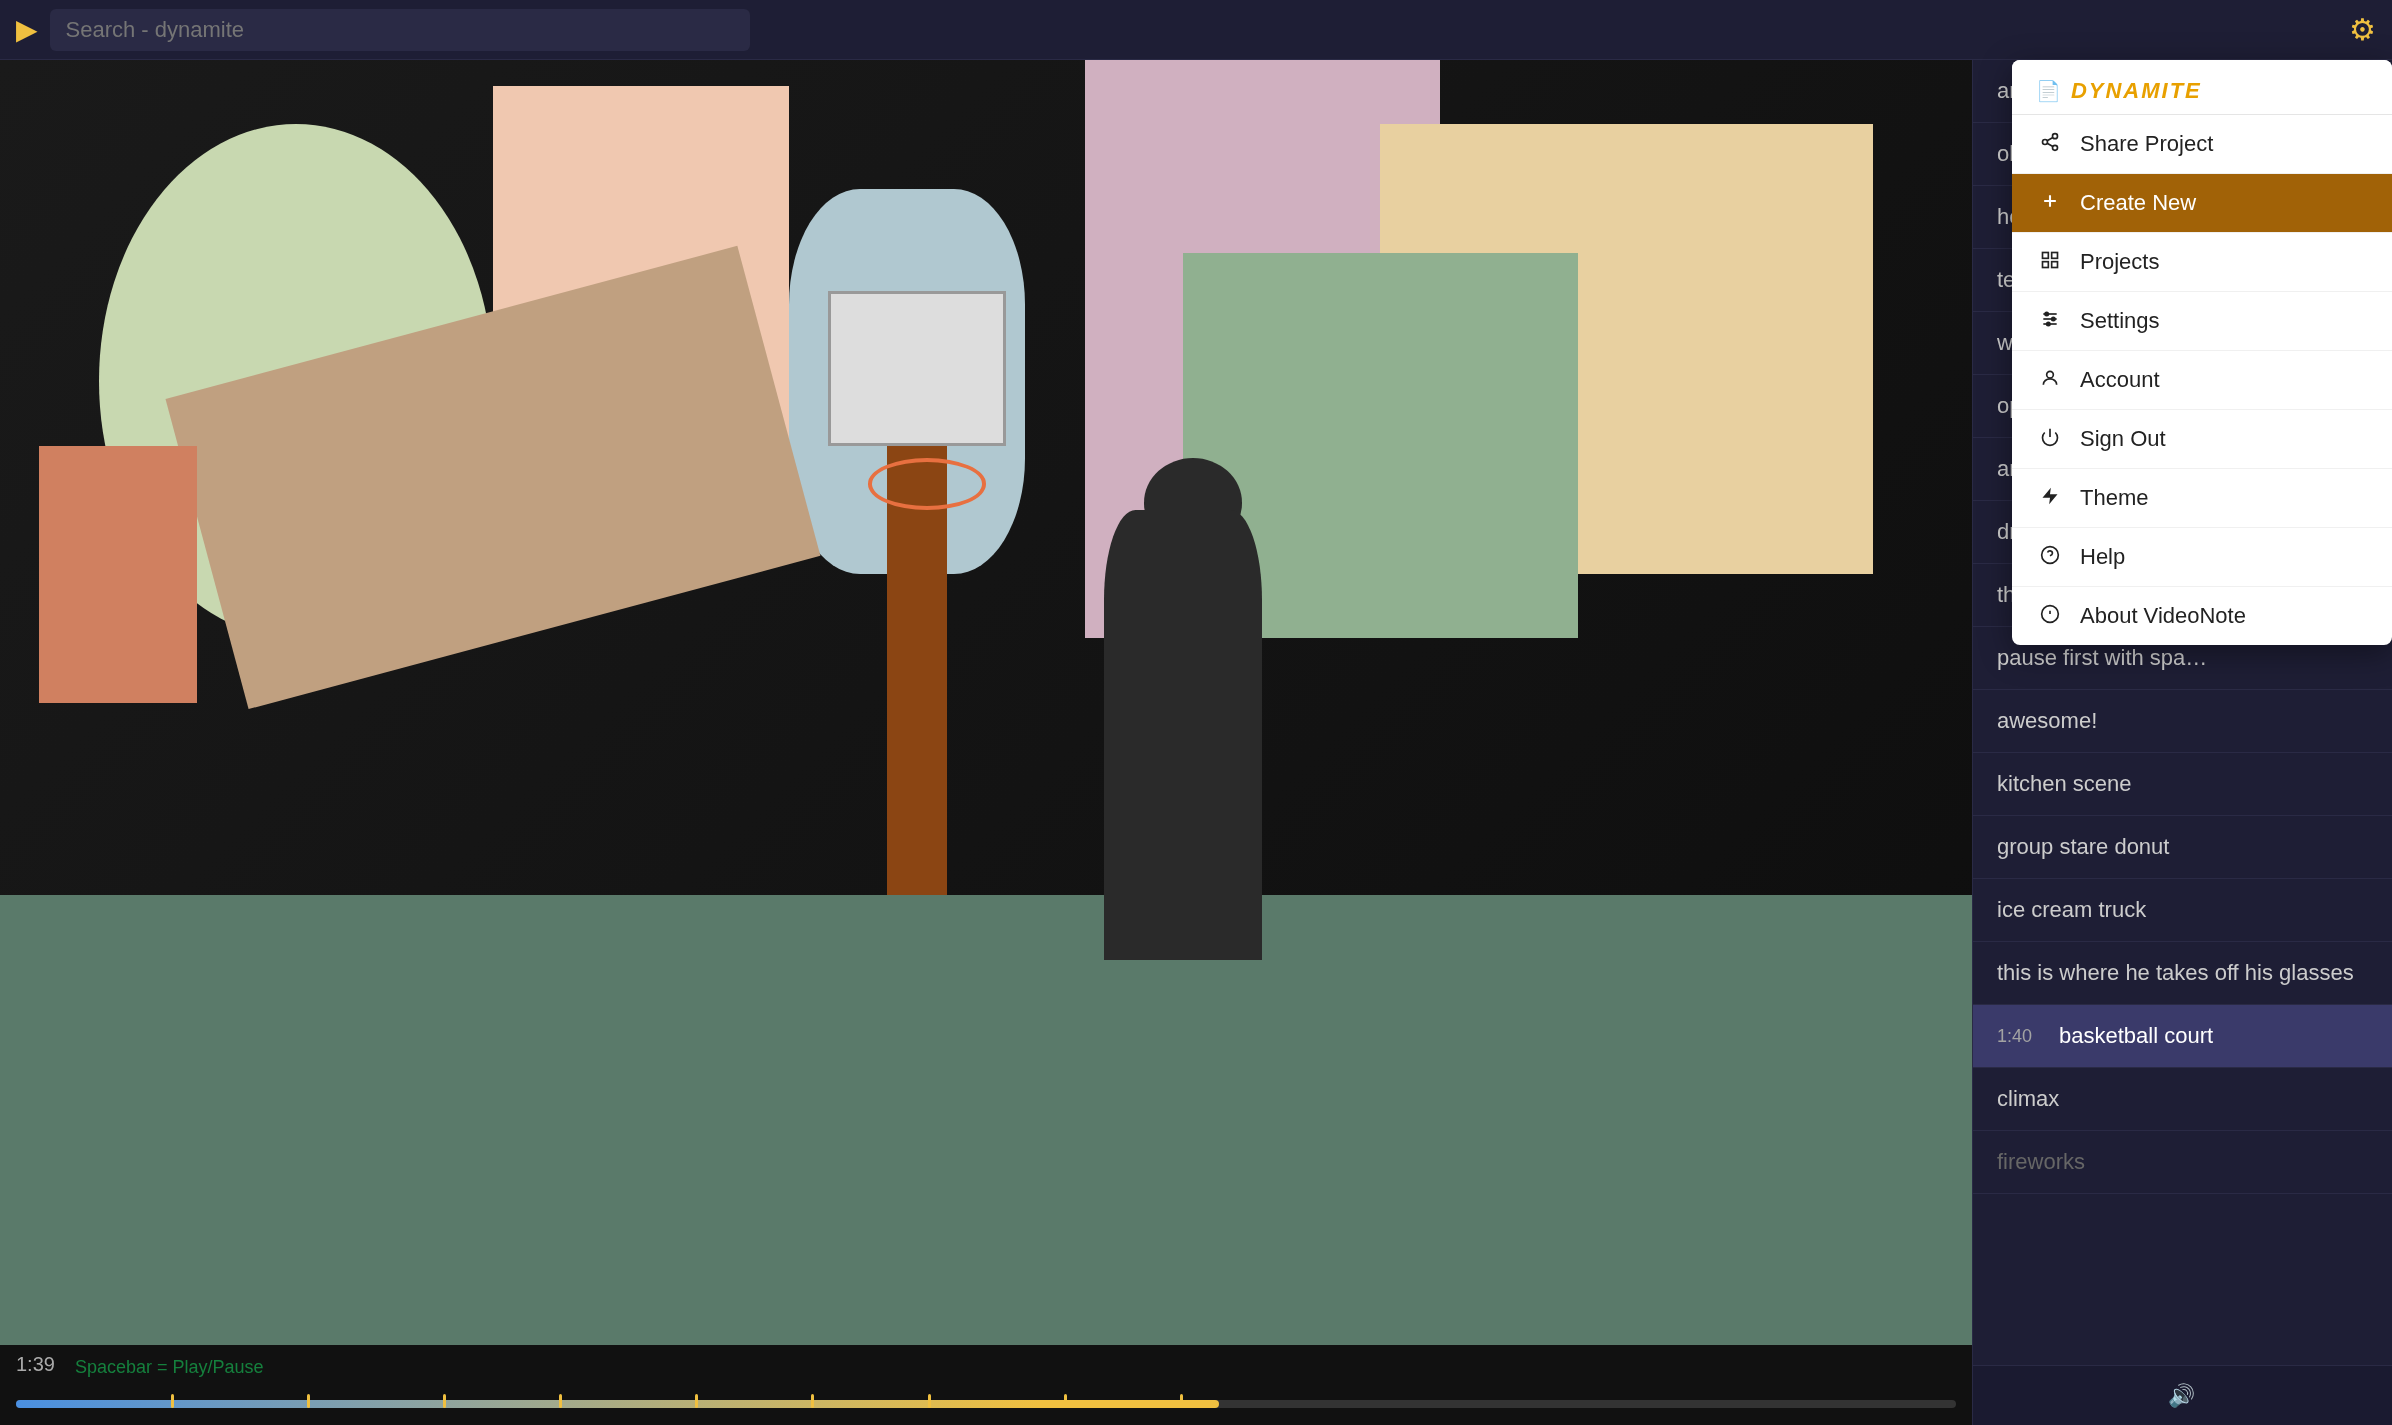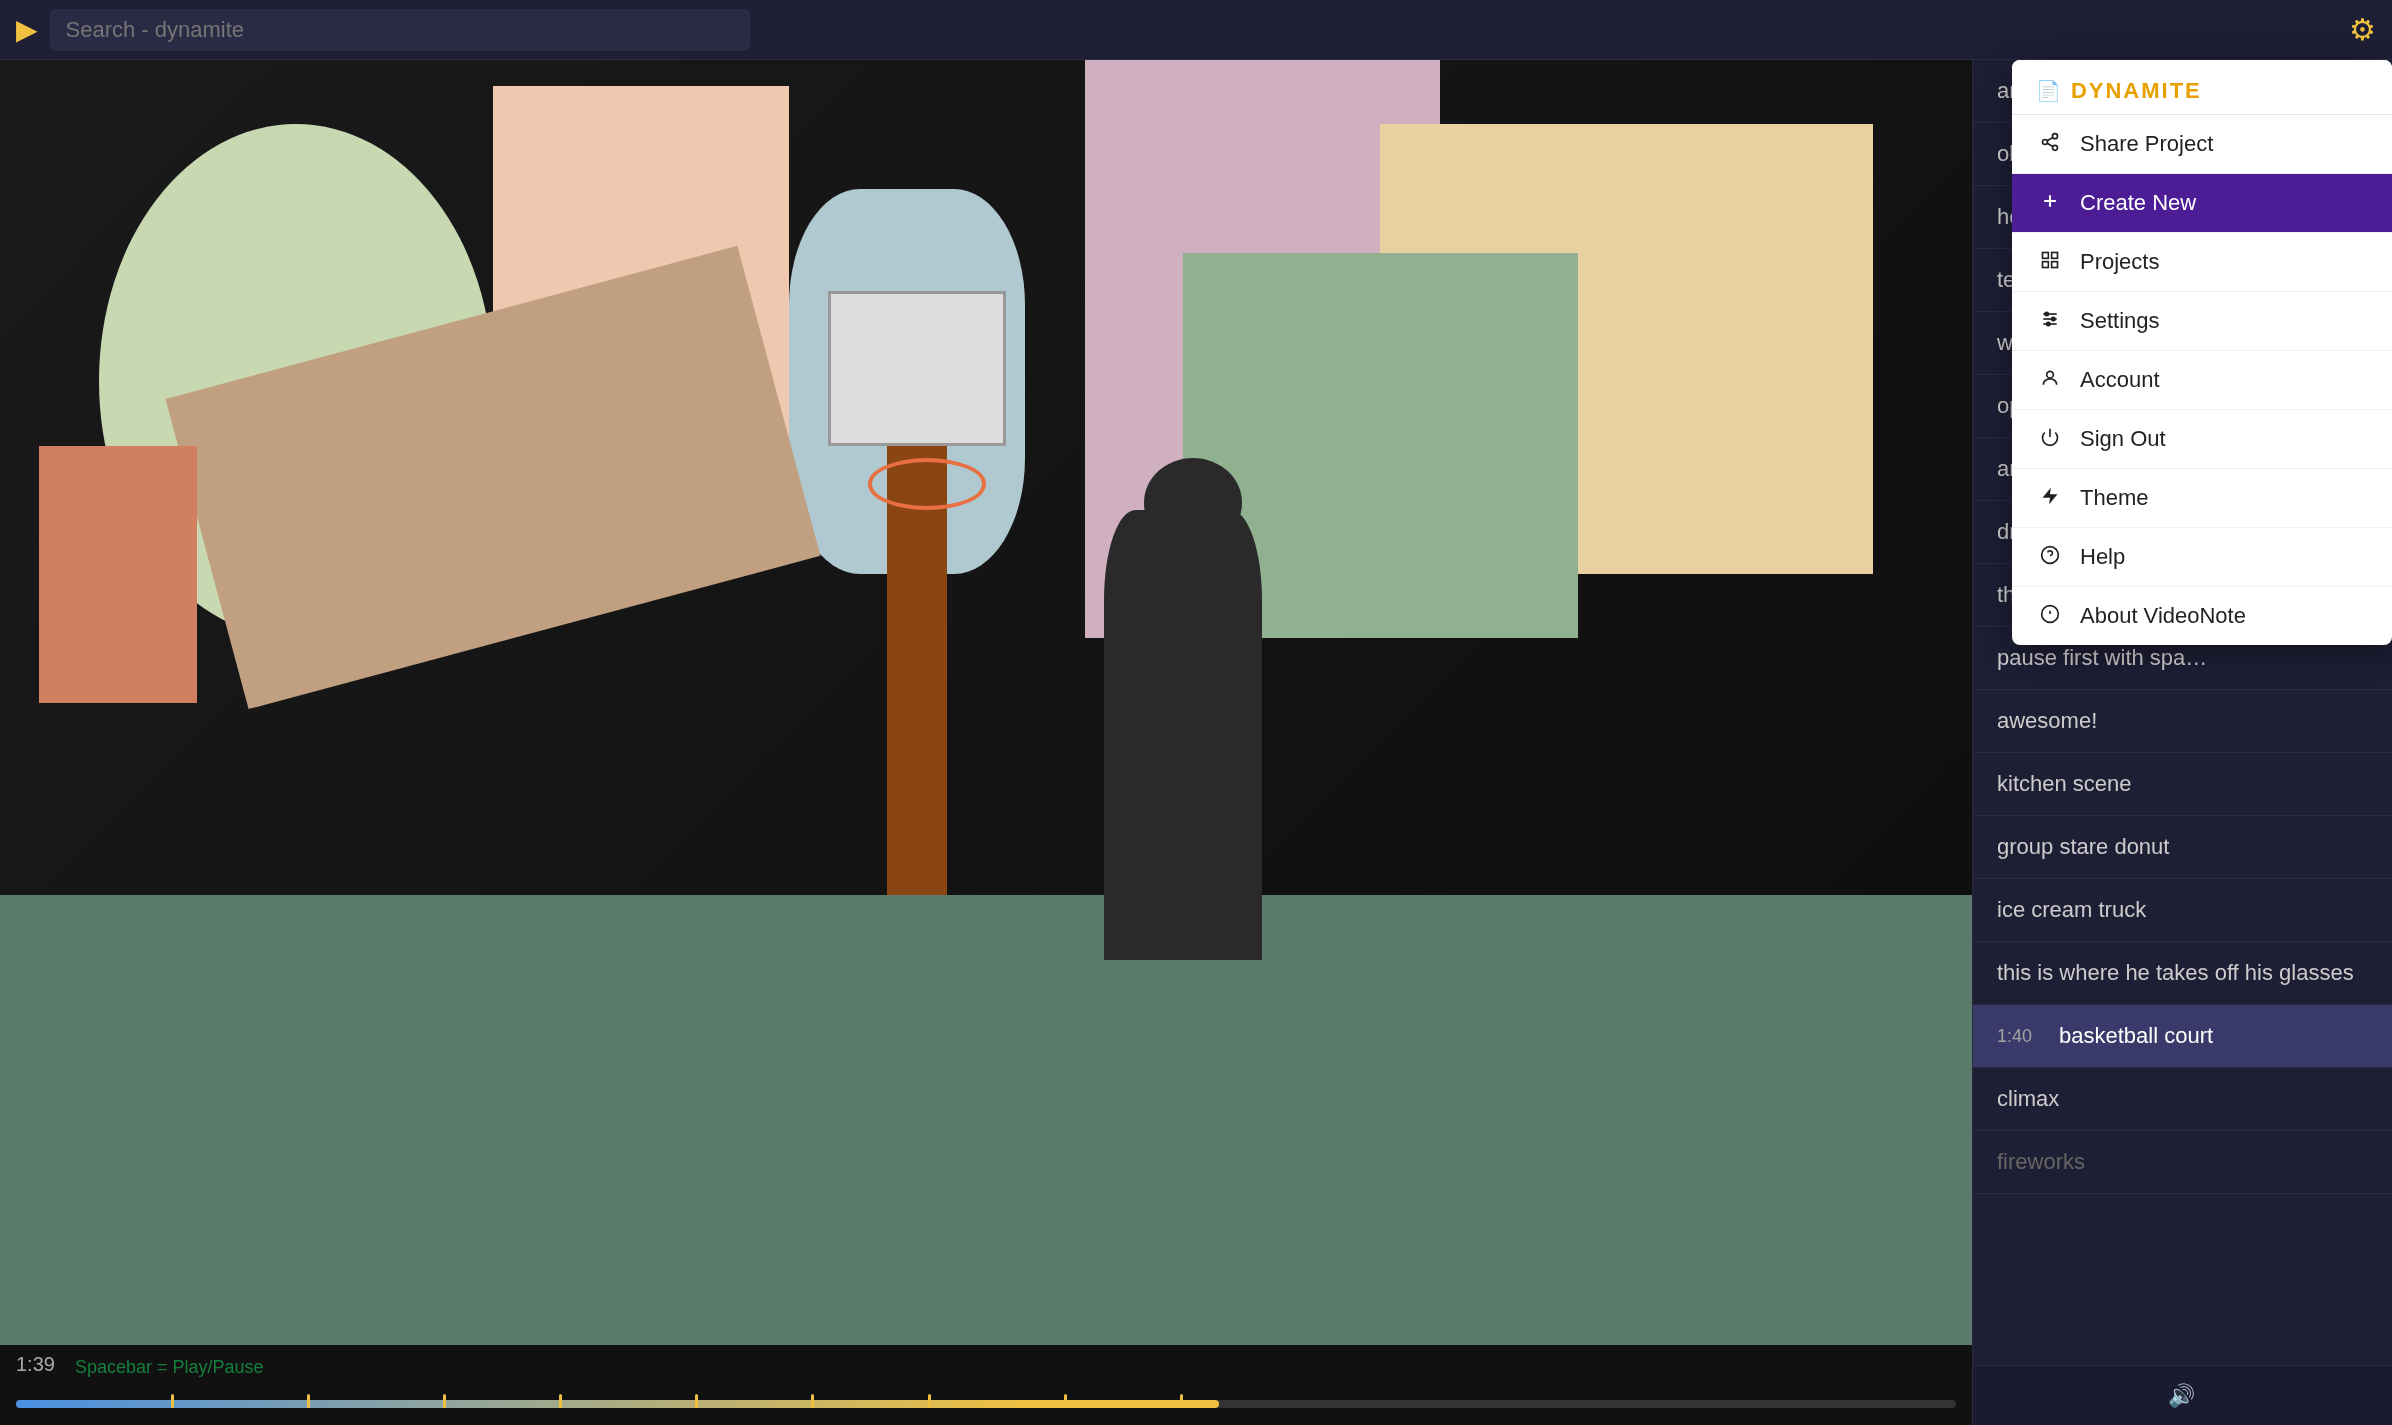--- a/index.html
+++ b/index.html
@@ -276,36 +276,37 @@
     }
     .dropdown-logo-icon {
       color: #f0c040;
       font-size: 20px;
     }
     .dropdown-title {
       font-size: 22px;
       font-weight: 700;
       color: #e8a000;
       letter-spacing: 2px;
+      font-style: italic;
     }
     .dropdown-item {
       display: flex;
       align-items: center;
       gap: 16px;
       padding: 16px 24px;
       cursor: pointer;
       font-size: 22px;
       color: #222;
       border-bottom: 1px solid #f0f0f0;
     }
     .dropdown-item:last-child {
       border-bottom: none;
     }
     .dropdown-item.highlighted {
-      background: #4c1d95;
+      background: #a16207;
       color: #fff;
     }
     .dropdown-item-icon {
       font-size: 20px;
       width: 28px;
       text-align: center;
     }
   </style>
 </head>
 <body>

